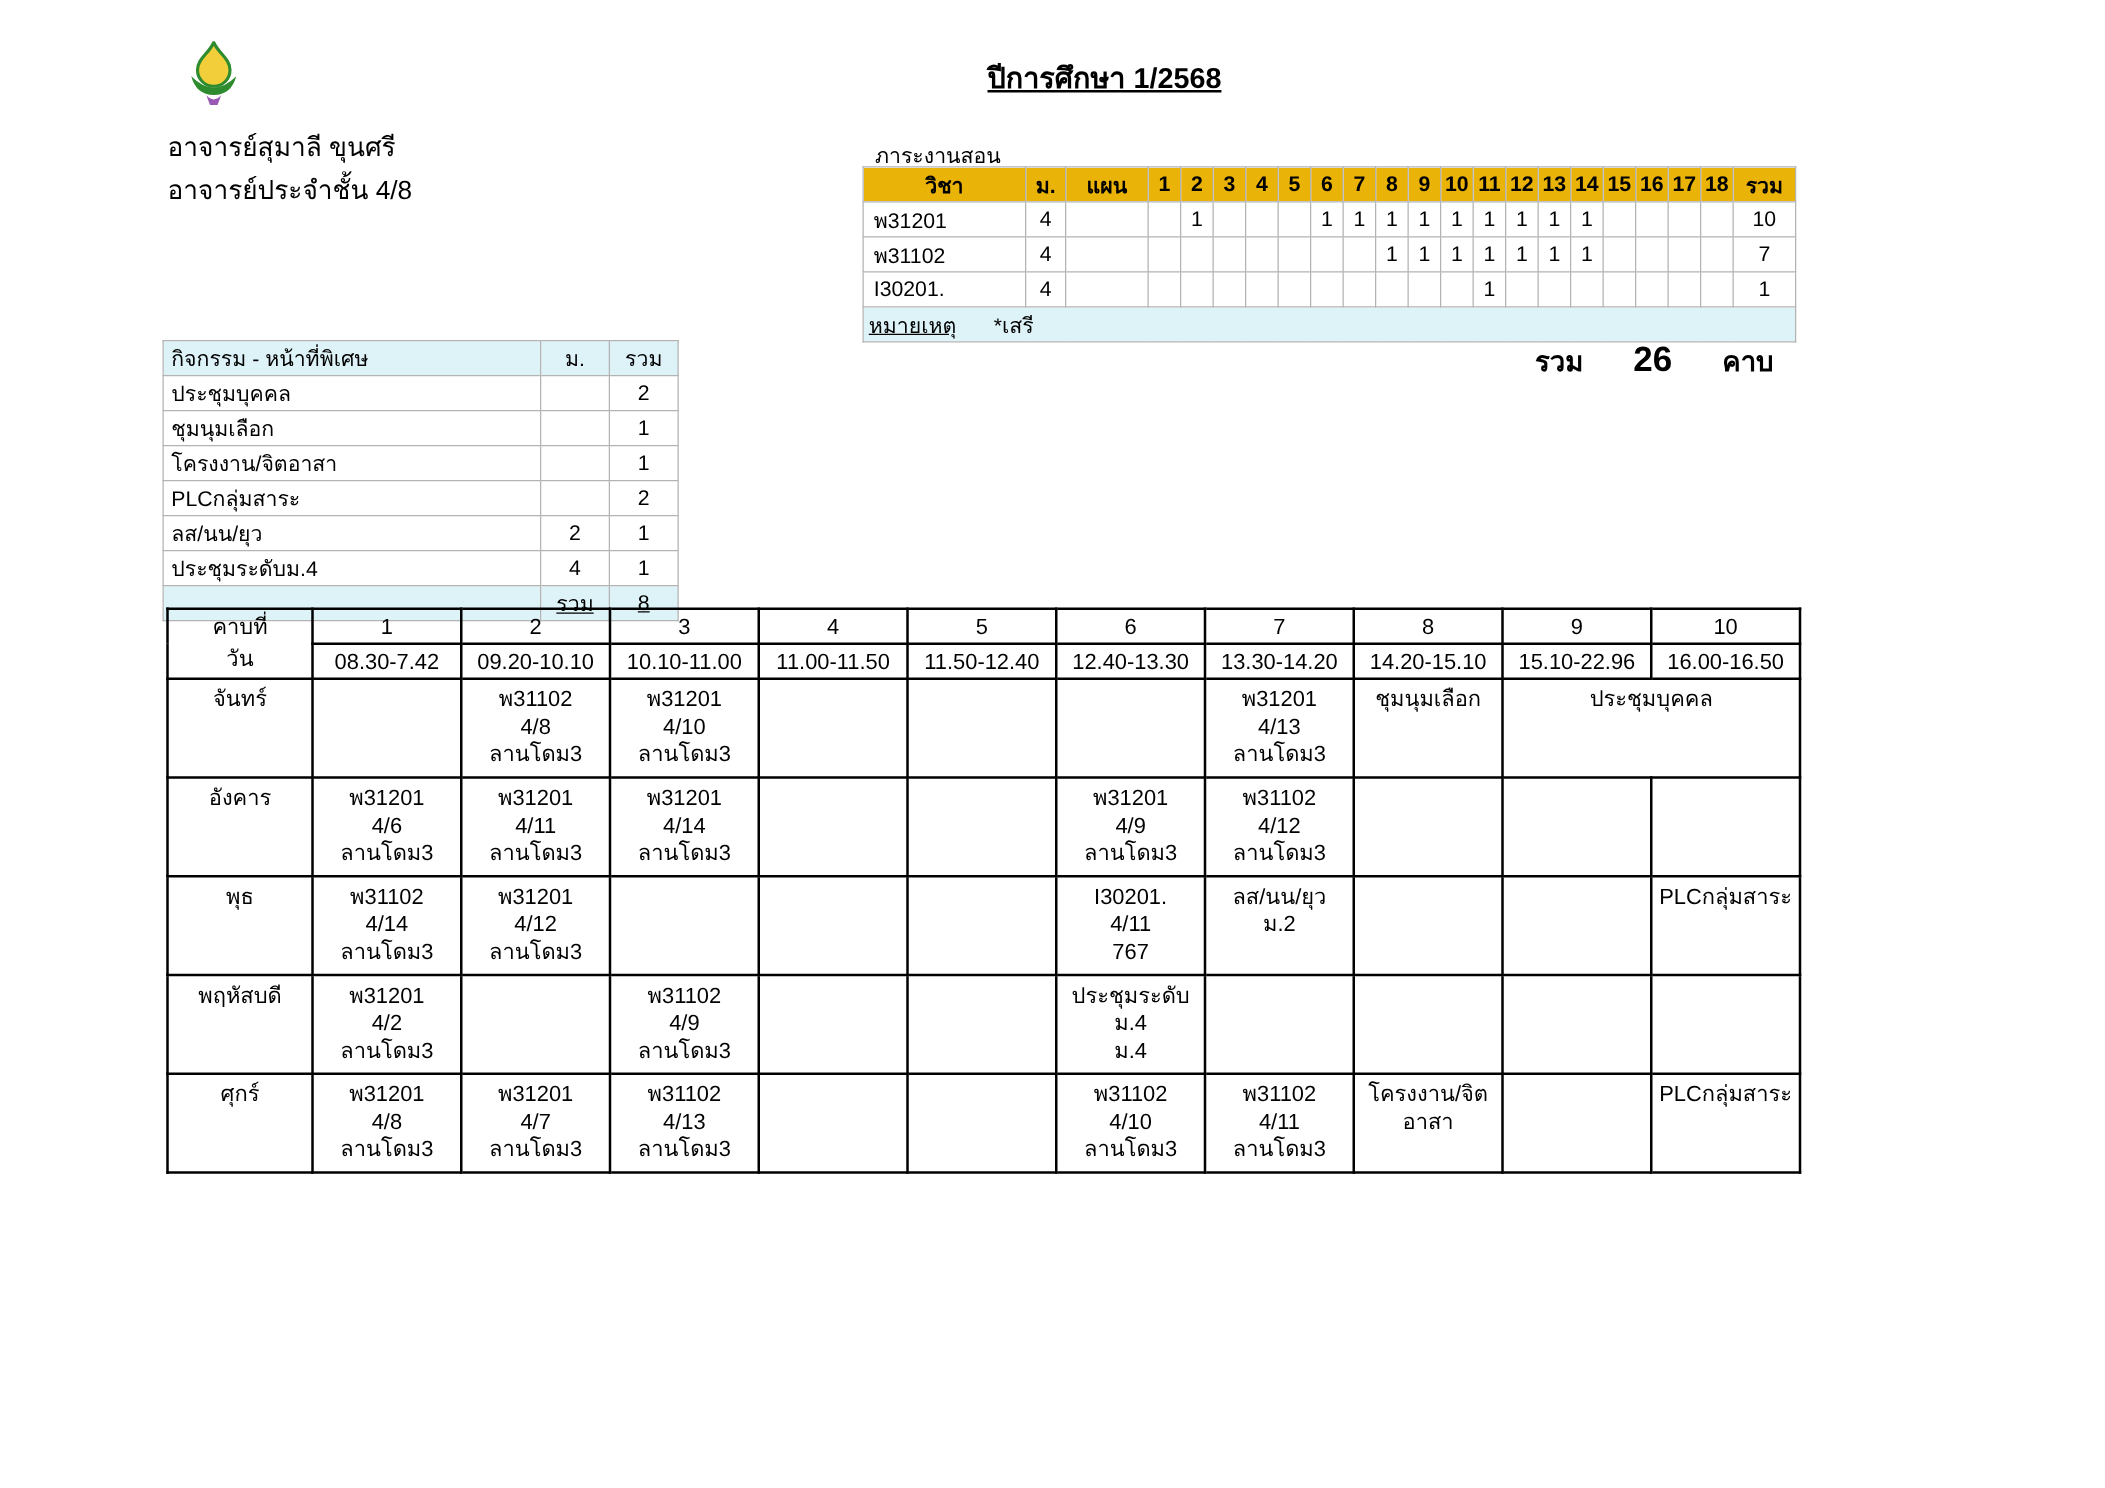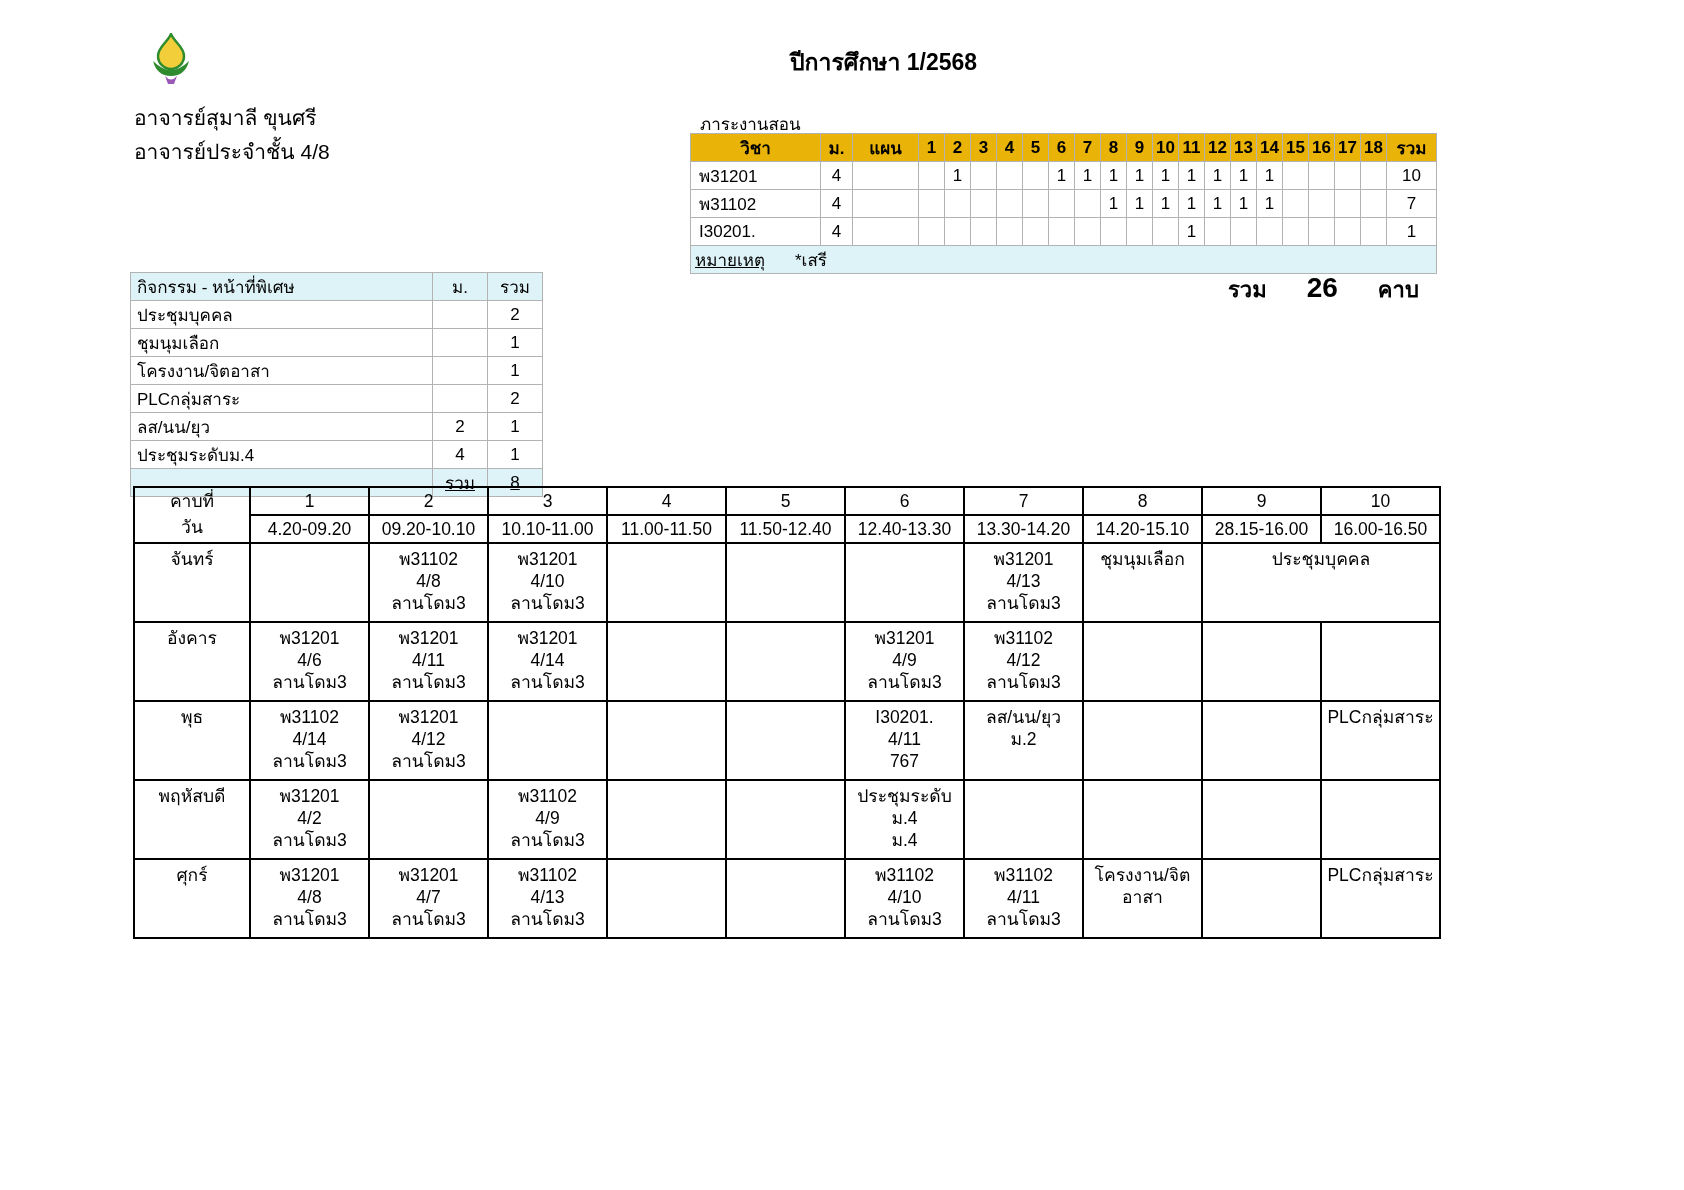--- a/index.html
+++ b/index.html
@@ -6,21 +6,21 @@
   html,body { background:#ffffff; }
   body {
     font-family:"Liberation Sans","DejaVu Sans",sans-serif;
     color:#000;
   }
   .page { position:relative; width:1684px; height:1190px; background:#fff; overflow:hidden; }
 
   
   .logo { position:absolute; left:147px; top:33px; width:48px; height:52px; }
   .doc-title { position:absolute; left:216px; top:44px; font-size:23px; font-weight:700; letter-spacing:.2px; }
-  .doc-year  { position:absolute; left:790px; top:44px; font-size:23px; font-weight:700; }
+  .doc-year  { position:absolute; left:790px; top:44px; font-size:23px; font-weight:700;text-decoration:underline; }
   .teacher-name  { position:absolute; left:134px; top:101px; font-size:21px; }
   .teacher-class { position:absolute; left:134px; top:135px; font-size:21px; }
   .workload-label { position:absolute; left:700px; top:110px; font-size:17px; }
 
   table { border-collapse:collapse; table-layout:fixed; }
 
   
   .workload { position:absolute; left:690px; top:133px; width:746px; font-size:17px; }
   .workload th, .workload td {
     border:1px solid #b3b3b3; height:28px; text-align:center;
@@ -293,29 +293,29 @@
           <th>3</th>
           <th>4</th>
           <th>5</th>
           <th>6</th>
           <th>7</th>
           <th>8</th>
           <th>9</th>
           <th>10</th>
         </tr>
         <tr>
-          <th>4.20-09.20</th>
+          <th>08.30-7.42</th>
           <th>09.20-10.10</th>
           <th>10.10-11.00</th>
           <th>11.00-11.50</th>
           <th>11.50-12.40</th>
           <th>12.40-13.30</th>
           <th>13.30-14.20</th>
           <th>14.20-15.10</th>
-          <th>28.15-16.00</th>
+          <th>15.10-22.96</th>
           <th>16.00-16.50</th>
         </tr>
       </thead>
       <tbody>
         <tr>
           <th class="day">จันทร์</th>
           <td></td>
           <td>
             <div class="ln">พ31102</div>
             <div class="ln">4/8</div>

